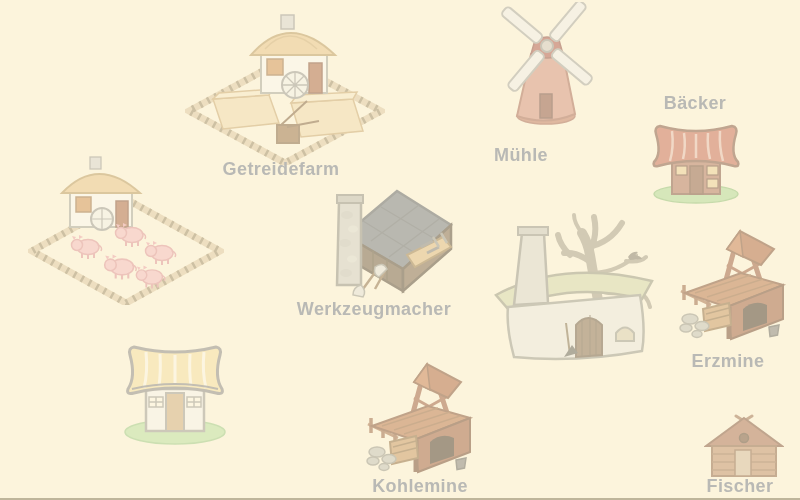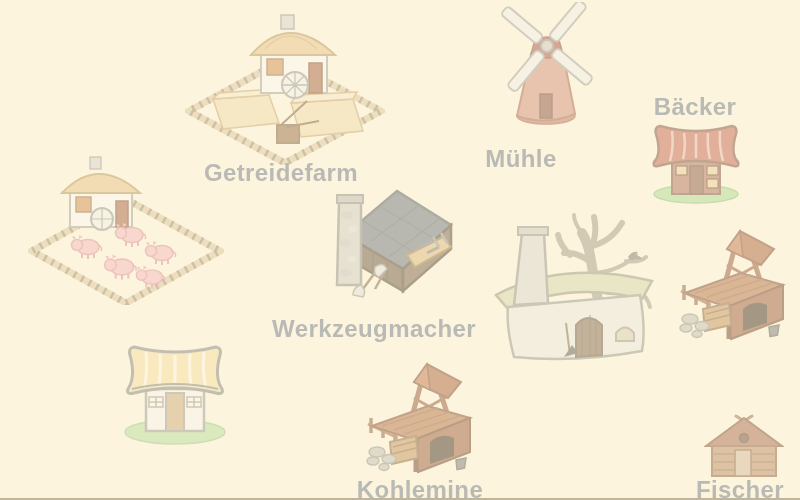--- a/index.html
+++ b/index.html
@@ -6,21 +6,21 @@
   #stage{
     position:relative;width:800px;height:500px;overflow:hidden;
     background:#fcf4dc;
     font-family:"Liberation Sans", sans-serif;
   }
   .building{position:absolute;}
   .icon{position:absolute;left:0;top:0;width:100%;height:100%;opacity:0.42;display:block;}
   .icon svg{width:100%;height:100%;display:block;}
   .label{
     position:absolute;transform:translateX(-50%);
-    color:#b9b9b5;font-weight:bold;font-size:24px;letter-spacing:0.4px;
+    color:#b9b9b5;font-weight:bold;font-size:18px;letter-spacing:0.4px;
     white-space:nowrap;
   }
   .bottom-edge{
     position:absolute;left:0;bottom:0;width:100%;height:2px;
     background:rgba(104,94,62,0.42);
   }
 </style>
 </head>
 <body>
 
@@ -143,21 +143,21 @@
         <ellipse cx="29" cy="74" rx="5" ry="3.5" fill="#d6d6d0"></ellipse>
         <ellipse cx="23" cy="88" rx="6" ry="4" fill="#bdbdb7"></ellipse>
         <polygon points="84,70 120,52 128,62 92,82" fill="#d9b173" stroke="#8d6a36" stroke-width="2"></polygon>
         <path d="M98 62 l12 -6 M104 68 l12 -6" stroke="#6f6f6f" stroke-width="3"></path>
         <path d="M110 52 l6 10 M118 48 l6 10" stroke="#8a8a86" stroke-width="2.5"></path>
         <path d="M40 104 L56 82 M52 104 L62 86" stroke="#7e5a36" stroke-width="2.5"></path>
         <path d="M52 82 q8 -6 12 2 l-8 8 q-6 -2 -4 -10 Z" fill="#dededa" stroke="#8a8a84" stroke-width="1.5"></path>
         <path d="M38 100 q-8 2 -8 10 l10 2 q4 -6 -2 -12 Z" fill="#dededa" stroke="#8a8a84" stroke-width="1.5"></path>
       </svg>
     </span>
-    <span class="label" style="left:51px;top:130px">Werkzeugmacher</span>
+    <span class="label" style="left:51px;top:114px">Werkzeugmacher</span>
   </div>
 
   <div class="building" style="left:482px;top:207px;width:178px;height:158px">
     <span class="icon">
       <svg viewBox="0 0 178 158">
         <g stroke="#99917f" fill="none" stroke-linecap="round">
           <path d="M118 104 Q112 72 108 48 Q106 36 100 26" stroke-width="10"></path>
           <path d="M110 56 Q94 44 82 46 M88 48 Q78 38 76 28 M108 44 Q116 28 112 10 M106 40 Q128 36 140 16" stroke-width="6"></path>
           <path d="M112 66 Q138 64 154 48 M144 54 Q158 56 164 50 M116 84 Q142 90 160 82 M156 84 Q166 90 168 100 M100 26 Q92 16 92 8" stroke-width="4"></path>
         </g>
@@ -195,20 +195,21 @@
         <path d="M29 85 l23 -6 M28 92 l24 -6" stroke="#7e5426" stroke-width="1.5"></path>
         <g fill="#b9b9b3" stroke="#87877f" stroke-width="1.5">
           <ellipse cx="13" cy="90" rx="8" ry="5"></ellipse>
           <ellipse cx="25" cy="97" rx="7" ry="4.5"></ellipse>
           <ellipse cx="9" cy="99" rx="6" ry="4"></ellipse>
           <ellipse cx="20" cy="105" rx="5" ry="3.5"></ellipse>
         </g>
         <path d="M92 98 l10 -2 l-1.5 10 l-7.5 1.5 Z" fill="#6f6f6f" stroke="#4c4c4c" stroke-width="1.5"></path>
       </svg>
     </span>
+    <span class="label" style="left:55px;top:122px">Erzmine</span>
   </div>
 
   <div class="building" style="left:118px;top:337px;width:114px;height:110px">
     <span class="icon">
       <svg viewBox="0 0 114 110">
         <ellipse cx="57" cy="95" rx="50" ry="12" fill="#aede96" stroke="#8cc47a" stroke-width="1.5"></ellipse>
         <rect x="28" y="52" width="58" height="42" fill="#f6f6f2" stroke="#8e8e8a" stroke-width="2.5"></rect>
         <rect x="48" y="56" width="18" height="38" fill="#c8a271" stroke="#8e8e8a" stroke-width="2"></rect>
         <g stroke="#8e8e8a" stroke-width="1.5" fill="#fffbe8">
           <rect x="31" y="60" width="14" height="10"></rect>

